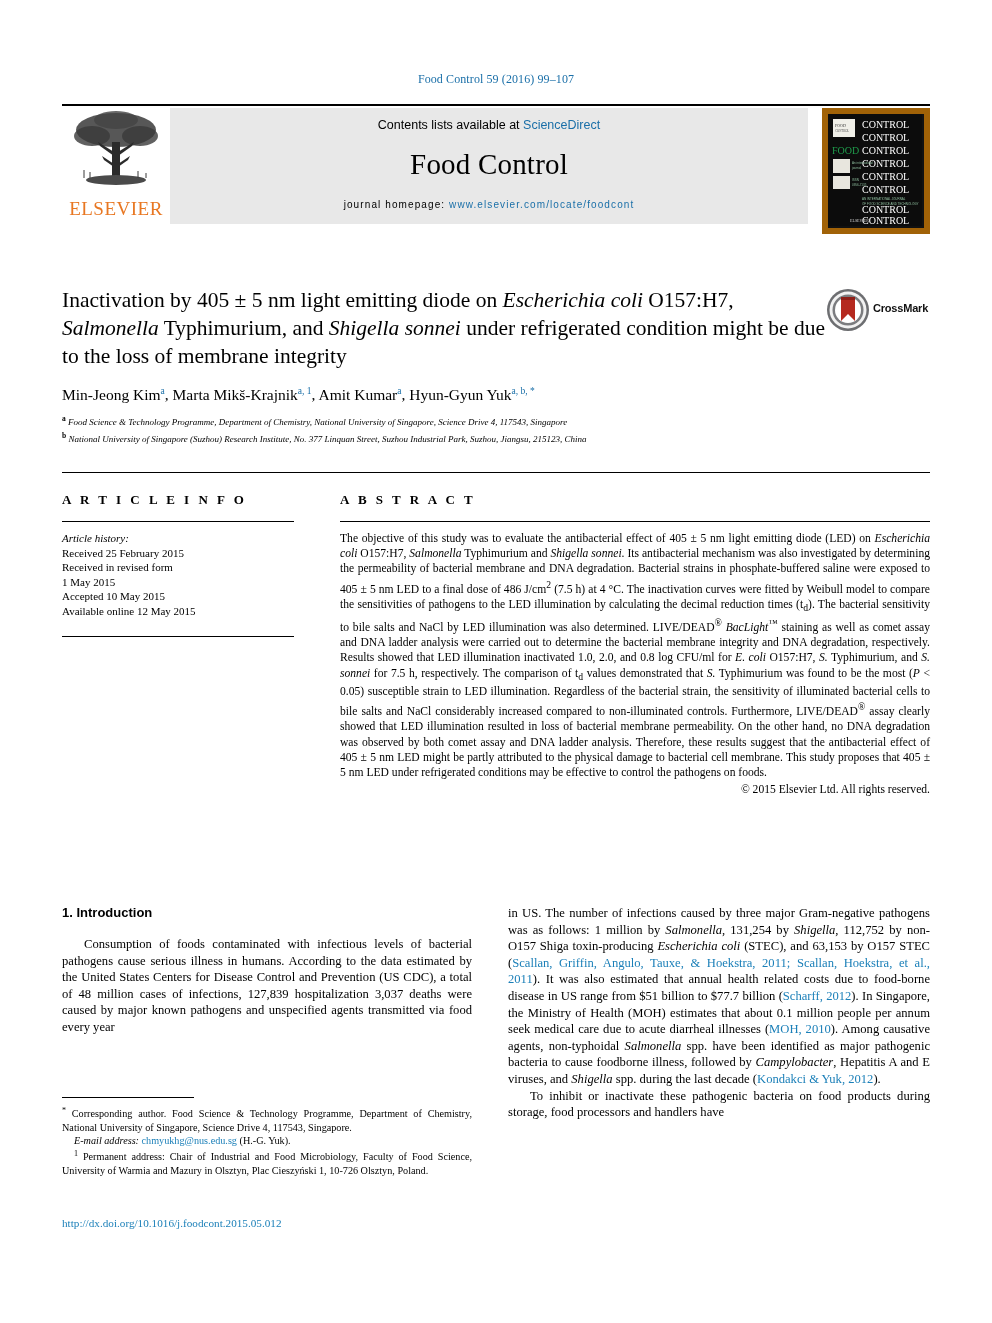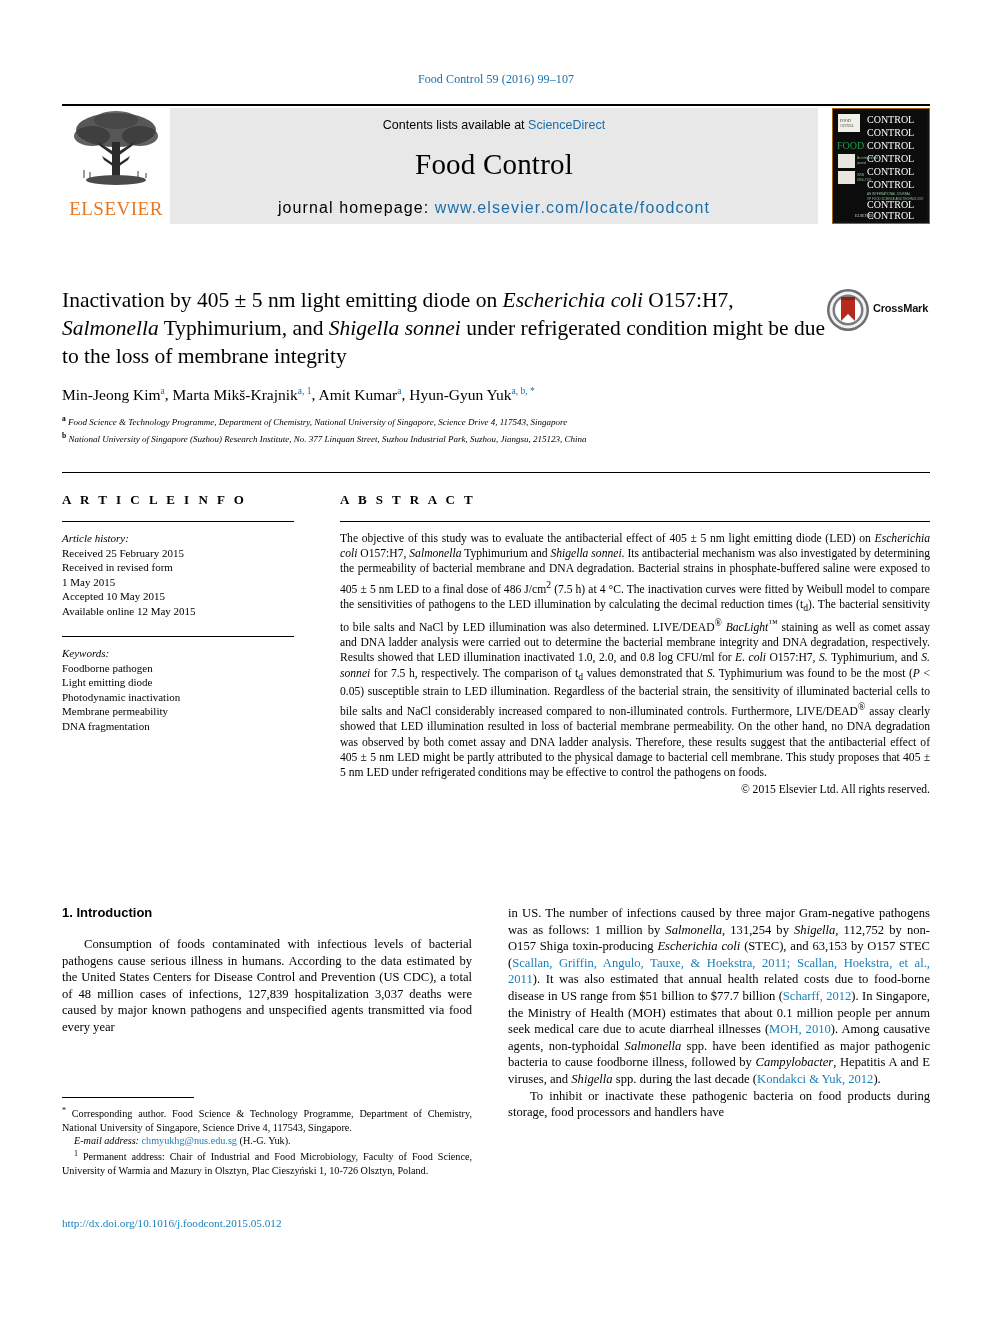--- a/index.html
+++ b/index.html
@@ -84,31 +84,31 @@
   .journal-title {
     text-align: center;
     font-family: "Liberation Serif", serif;
     font-size: 29px;
     margin-top: 16px;
     letter-spacing: .2px;
   }
   .homepage-line {
     text-align: center;
     font-family: "Liberation Sans", sans-serif;
-    font-size: 16px;
+    font-size: 10px;
     margin-top: 18px;
     letter-spacing: 1.1px;
   }
   .homepage-line .url { color: #1a6fa8; }
   .cover-thumb {
     width: 96px;
     flex: 0 0 96px;
     margin-left: 14px;
     margin-top: 2px;
-    border: 1px solid #a16207;
+    border: 6px solid #a16207;
     background: #111;
     position: relative;
     overflow: hidden;
     height: 114px;
   }
 
   
   .titleblock {
     position: absolute;
     left: 62px; top: 286px;
@@ -373,28 +373,20 @@
     <div class="hr-thin"></div>
     <div class="hist">
       <div class="h-title">Article history:</div>
       <div>Received 25 February 2015</div>
       <div>Received in revised form</div>
       <div>1 May 2015</div>
       <div>Accepted 10 May 2015</div>
       <div>Available online 12 May 2015</div>
     </div>
     <div class="hr-thin" style="margin-top:18px"></div>
-    <div class="kw">
-      <div class="k-title">Keywords:</div>
-      <div>Foodborne pathogen</div>
-      <div>Light emitting diode</div>
-      <div>Photodynamic inactivation</div>
-      <div>Membrane permeability</div>
-      <div>DNA fragmentation</div>
-    </div>
   </div>
 
   <div class="abscol">
     <div class="sechead">A B S T R A C T</div>
     <div class="hr-thin"></div>
     <div class="abstract"><span>The objective of this study was to evaluate the antibacterial effect of 405 ± 5 nm light emitting diode (LED) on </span><i>Escherichia coli</i><span> O157:H7, </span><i>Salmonella</i><span> Typhimurium and </span><i>Shigella sonnei</i><span>. Its antibacterial mechanism was also investigated by determining the permeability of bacterial membrane and DNA degradation. Bacterial strains in phosphate-buffered saline were exposed to 405 ± 5 nm LED to a final dose of 486 J/cm</span><sup>2</sup><span> (7.5 h) at 4 °C. The inactivation curves were fitted by Weibull model to compare the sensitivities of pathogens to the LED illumination by calculating the decimal reduction times (t</span><sub>d</sub><span>). The bacterial sensitivity to bile salts and NaCl by LED illumination was also determined. LIVE/DEAD</span><sup>®</sup><i> BacLight</i><sup>™</sup><span> staining as well as comet assay and DNA ladder analysis were carried out to determine the bacterial membrane integrity and DNA degradation, respectively. Results showed that LED illumination inactivated 1.0, 2.0, and 0.8 log CFU/ml for </span><i>E. coli</i><span> O157:H7, </span><i>S.</i><span> Typhimurium, and </span><i>S. sonnei</i><span> for 7.5 h, respectively. The comparison of t</span><sub>d</sub><span> values demonstrated that </span><i>S.</i><span> Typhimurium was found to be the most (</span><i>P</i><span> &lt; 0.05) susceptible strain to LED illumination. Regardless of the bacterial strain, the sensitivity of illuminated bacterial cells to bile salts and NaCl considerably increased compared to non-illuminated controls. Furthermore, LIVE/DEAD</span><sup>®</sup><span> assay clearly showed that LED illumination resulted in loss of bacterial membrane permeability. On the other hand, no DNA degradation was observed by both comet assay and DNA ladder analysis. Therefore, these results suggest that the antibacterial effect of 405 ± 5 nm LED might be partly attributed to the physical damage to bacterial cell membrane. This study proposes that 405 ± 5 nm LED under refrigerated conditions may be effective to control the pathogens on foods.</span></div>
     <div class="copyright">© 2015 Elsevier Ltd. All rights reserved.</div>
   </div>
 
   <div class="col-left">

